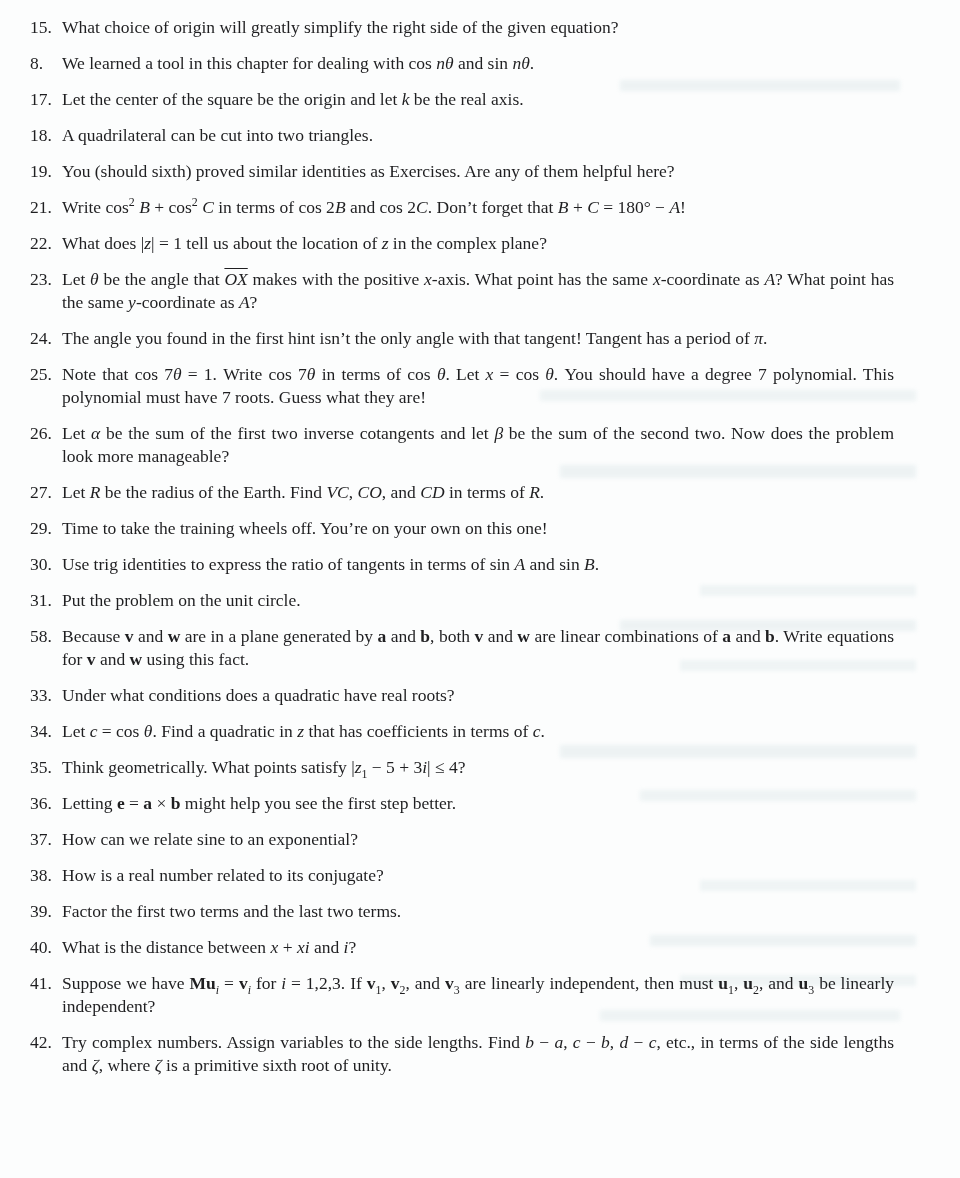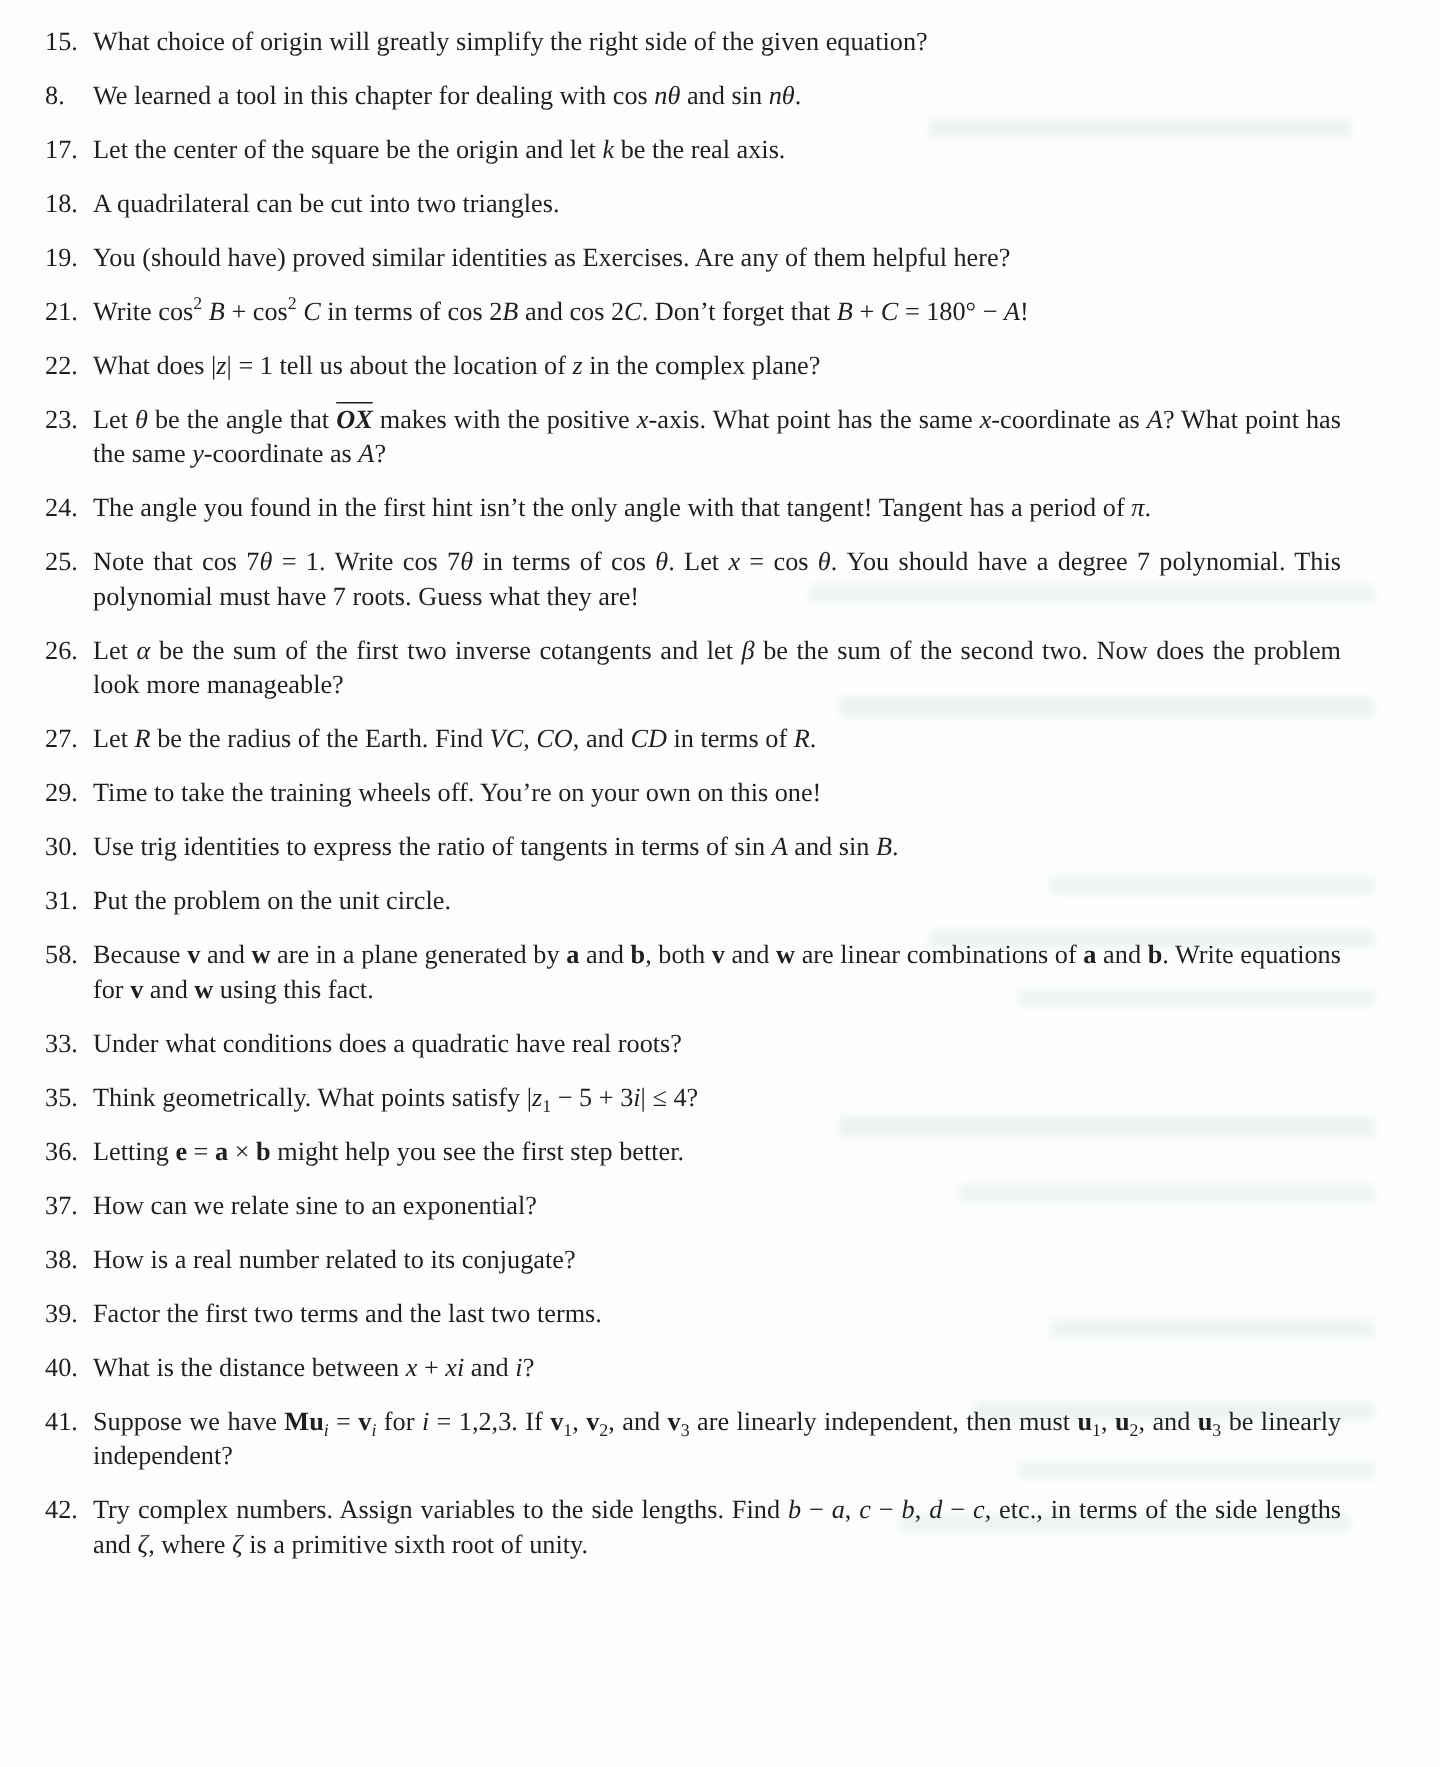--- a/index.html
+++ b/index.html
@@ -64,21 +64,21 @@
   .txt {
     flex: 1;
     text-align: justify;
   }
   .txt i { font-style: italic; }
   .txt b { font-weight: bold; }
   .txt sub, .txt sup {
     font-size: 68%;
     line-height: 0;
   }
-  .ov { text-decoration: overline; font-weight: bold; }
+  .ov { text-decoration: overline; }
 </style>
 </head>
 <body style="background: rgb(252, 253, 253); color: rgb(31, 31, 33);">
 
 <div class="page">
   <div class="showthrough"></div>
   <div class="hints">
       <div class="item">
         <span class="num">15.</span>
         <span class="txt">What choice of origin will greatly simplify the right side of the given equation?</span>
@@ -90,21 +90,21 @@
       <div class="item">
         <span class="num">17.</span>
         <span class="txt">Let the center of the square be the origin and let <i>k</i> be the real axis.</span>
       </div>
       <div class="item">
         <span class="num">18.</span>
         <span class="txt">A quadrilateral can be cut into two triangles.</span>
       </div>
       <div class="item">
         <span class="num">19.</span>
-        <span class="txt">You (should have) proved similar identities as Exercises. Are any of them helpful here?</span>
+        <span class="txt">You (should sixth) proved similar identities as Exercises. Are any of them helpful here?</span>
       </div>
       <div class="item">
         <span class="num">21.</span>
         <span class="txt">Write cos<sup>2</sup>&nbsp;<i>B</i> + cos<sup>2</sup>&nbsp;<i>C</i> in terms of cos&nbsp;2<i>B</i> and cos&nbsp;2<i>C</i>. Don’t forget that <i>B</i> + <i>C</i> = 180° − <i>A</i>!</span>
       </div>
       <div class="item">
         <span class="num">22.</span>
         <span class="txt">What does |<i>z</i>| = 1 tell us about the location of <i>z</i> in the complex plane?</span>
       </div>
       <div class="item">
@@ -141,20 +141,24 @@
       </div>
       <div class="item">
         <span class="num">58.</span>
         <span class="txt">Because <b>v</b> and <b>w</b> are in a plane generated by <b>a</b> and <b>b</b>, both <b>v</b> and <b>w</b> are linear combinations of <b>a</b> and <b>b</b>. Write equations for <b>v</b> and <b>w</b> using this fact.</span>
       </div>
       <div class="item">
         <span class="num">33.</span>
         <span class="txt">Under what conditions does a quadratic have real roots?</span>
       </div>
       <div class="item">
+        <span class="num">34.</span>
+        <span class="txt">Let <i>c</i> = cos&nbsp;<i>θ</i>. Find a quadratic in <i>z</i> that has coefficients in terms of <i>c</i>.</span>
+      </div>
+      <div class="item">
         <span class="num">35.</span>
         <span class="txt">Think geometrically. What points satisfy |<i>z</i><sub>1</sub> − 5 + 3<i>i</i>| ≤ 4?</span>
       </div>
       <div class="item">
         <span class="num">36.</span>
         <span class="txt">Letting <b>e</b> = <b>a</b> × <b>b</b> might help you see the first step better.</span>
       </div>
       <div class="item">
         <span class="num">37.</span>
         <span class="txt">How can we relate sine to an exponential?</span>

